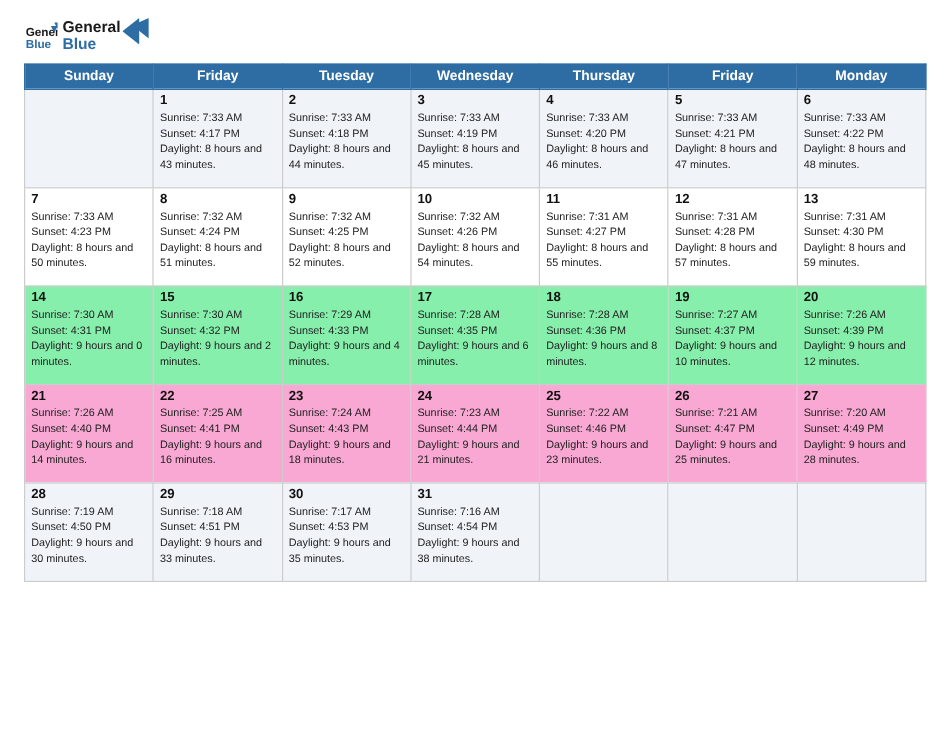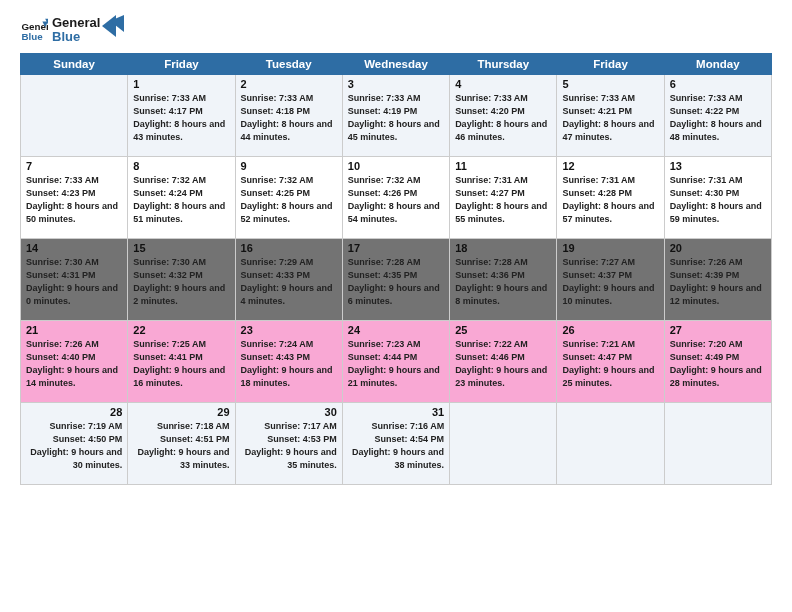--- a/index.html
+++ b/index.html
@@ -75,31 +75,30 @@
     .day-num {
       font-size: 11px;
       font-weight: bold;
       margin-bottom: 2px;
       color: #111;
     }
     .day-info {
       font-size: 9px;
       color: #222;
       line-height: 1.45;
-      font-weight: bold;
     }
     td.empty {
       background: #f5f7fa;
     }
     
     .calendar tbody tr:nth-child(1) td { background: #f0f4f9; }
     .calendar tbody tr:nth-child(2) td { background: #fff; }
-    .calendar tbody tr:nth-child(3) td { background: #737373; }
+    .calendar tbody tr:nth-child(3) td { background: #86efac; }
     .calendar tbody tr:nth-child(4) td { background: #f9a8d4; }
-    .calendar tbody tr:nth-child(5) td { background: #f0f4f9; text-align: right; }
+    .calendar tbody tr:nth-child(5) td { background: #f0f4f9; }
   </style>
 </head>
 <body>
 
 <div class="page">
   <div class="header">
     <div class="logo">
       <svg class="logo-icon" viewBox="0 0 40 40">
         <text x="2" y="20" font-size="14" font-weight="bold" fill="#1a1a1a">General</text>
         <text x="2" y="34" font-size="14" font-weight="bold" fill="#2e6da4">Blue</text>

